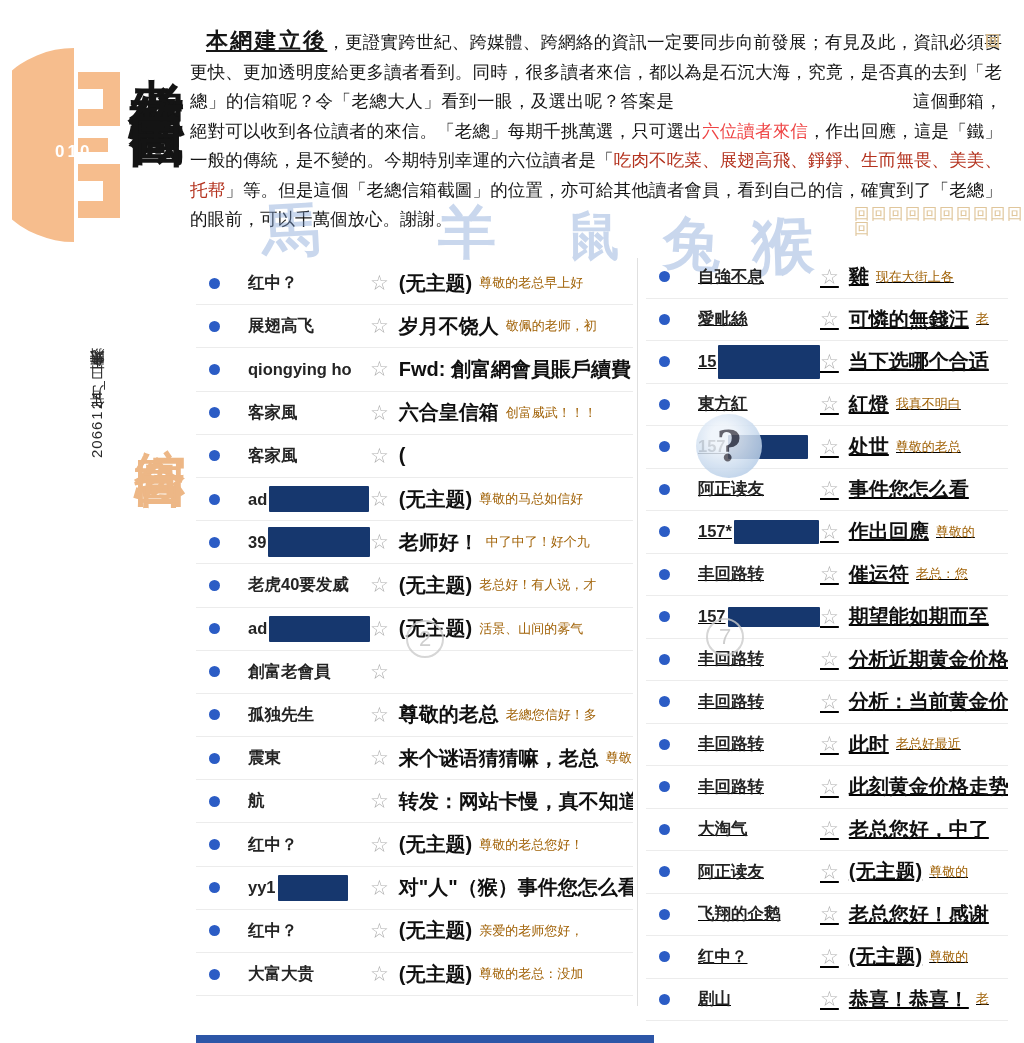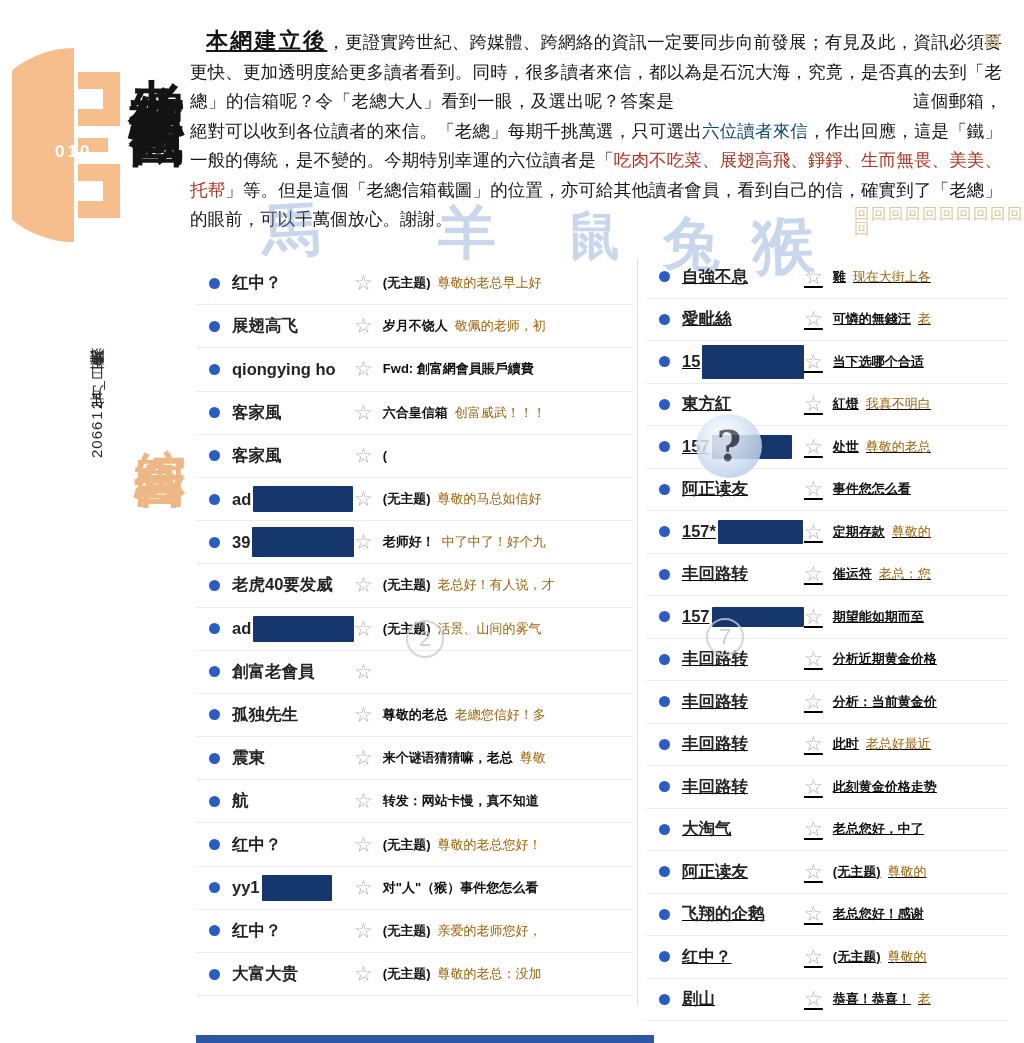--- a/index.html
+++ b/index.html
@@ -17,21 +17,21 @@
            font-weight:bold;font-size:51px;color:#eaab71;letter-spacing:6px;line-height:60px;opacity:.85;}
   #update-date{position:absolute;left:88px;top:248px;height:210px;
            writing-mode:vertical-rl;transform:rotate(180deg);
            font-size:15px;color:#2a2a2a;letter-spacing:1px;}
 
   
   #intro{position:absolute;left:190px;top:26px;width:812px;
          font-size:17.5px;line-height:29.5px;color:#161616;text-align:justify;}
   #intro .lead{font-size:22px;font-weight:bold;text-decoration:underline;letter-spacing:2px;margin-left:16px;}
   #intro .gap{display:inline-block;width:238px;}
-  #intro .hl-pink{color:#0c4a6e;}
+  #intro .hl-pink{color:#ef4444;}
   #intro .hl-red{color:#b4331f;}
 
   
   .meander{color:#ddc091;font-size:15.5px;line-height:15px;letter-spacing:0;opacity:.9;}
   #meander-v{position:absolute;left:986px;top:22px;writing-mode:vertical-rl;}
   #meander-h{position:absolute;left:854px;top:206px;letter-spacing:1.5px;}
 
   
   .zodiac{position:absolute;font-family:"DejaVu Serif","Liberation Serif",serif;
           font-weight:bold;font-size:58px;color:rgba(126,159,211,.42);}
@@ -43,25 +43,25 @@
 
   
   .mail-list{position:absolute;background:transparent;}
   #left-list{left:196px;top:262px;width:437px;}
   #right-list{left:646px;top:256px;width:362px;}
   .row{display:flex;align-items:center;border-bottom:1px solid #ececec;
        overflow:hidden;white-space:nowrap;}
   #left-list .row{height:42.2px;}
   #right-list .row{height:41.5px;text-decoration:underline;}
   .bullet{width:11px;height:11px;border-radius:50%;background:#2b5cc5;flex:0 0 11px;margin-left:13px;}
-  .sender{display:flex;align-items:center;gap:2px;margin-left:12px;width:122px;flex:0 0 122px;
+  .sender{display:flex;align-items:center;gap:2px;margin-left:28px;width:122px;flex:0 0 122px;
           font-weight:bold;color:#242424;font-size:16.5px;overflow:hidden;}
   .redaction{display:none;background:#16376e;border-radius:1px;}
   .star{color:#b0b0b0;font-size:21px;flex:0 0 auto;margin-right:10px;}
-  .subject{font-weight:bold;color:#101010;font-size:13px;flex:0 0 auto;margin-right:7px;}
+  .subject{font-weight:bold;color:#101010;font-size:20px;flex:0 0 auto;margin-right:7px;}
   .preview{color:#a16207;font-size:13px;overflow:hidden;}
 
   .vline{position:absolute;left:637px;top:258px;width:1px;height:748px;background:#e0e0e0;}
 
   
   #domain-wm{position:absolute;left:431px;top:425px;width:174px;height:38px;
              background:rgba(210,210,210,.85);display:flex;align-items:center;justify-content:center;
              font-family:"DejaVu Serif","Liberation Serif",serif;font-style:italic;font-weight:bold;
              font-size:27px;color:#2e3fae;text-shadow:1px 1px 0 #9aa;}
   #question-wm{position:absolute;left:696px;top:414px;width:66px;height:64px;border-radius:50%;
@@ -324,21 +324,21 @@
         <span class="subject">事件您怎么看</span>
         <span class="preview"></span>
       </div>
       <div class="row">
         <span class="bullet"></span>
         <span class="sender">
           <span class="sname">157*</span>
           <span class="redaction" style="display: inline-block; width: 85px; height: 24px;"></span>
         </span>
         <span class="star">☆</span>
-        <span class="subject">定期存款</span>
+        <span class="subject">作出回應</span>
         <span class="preview">尊敬的</span>
       </div>
       <div class="row">
         <span class="bullet"></span>
         <span class="sender">
           <span class="sname">丰回路转</span>
         </span>
         <span class="star">☆</span>
         <span class="subject">催运符</span>
         <span class="preview">老总：您</span>

